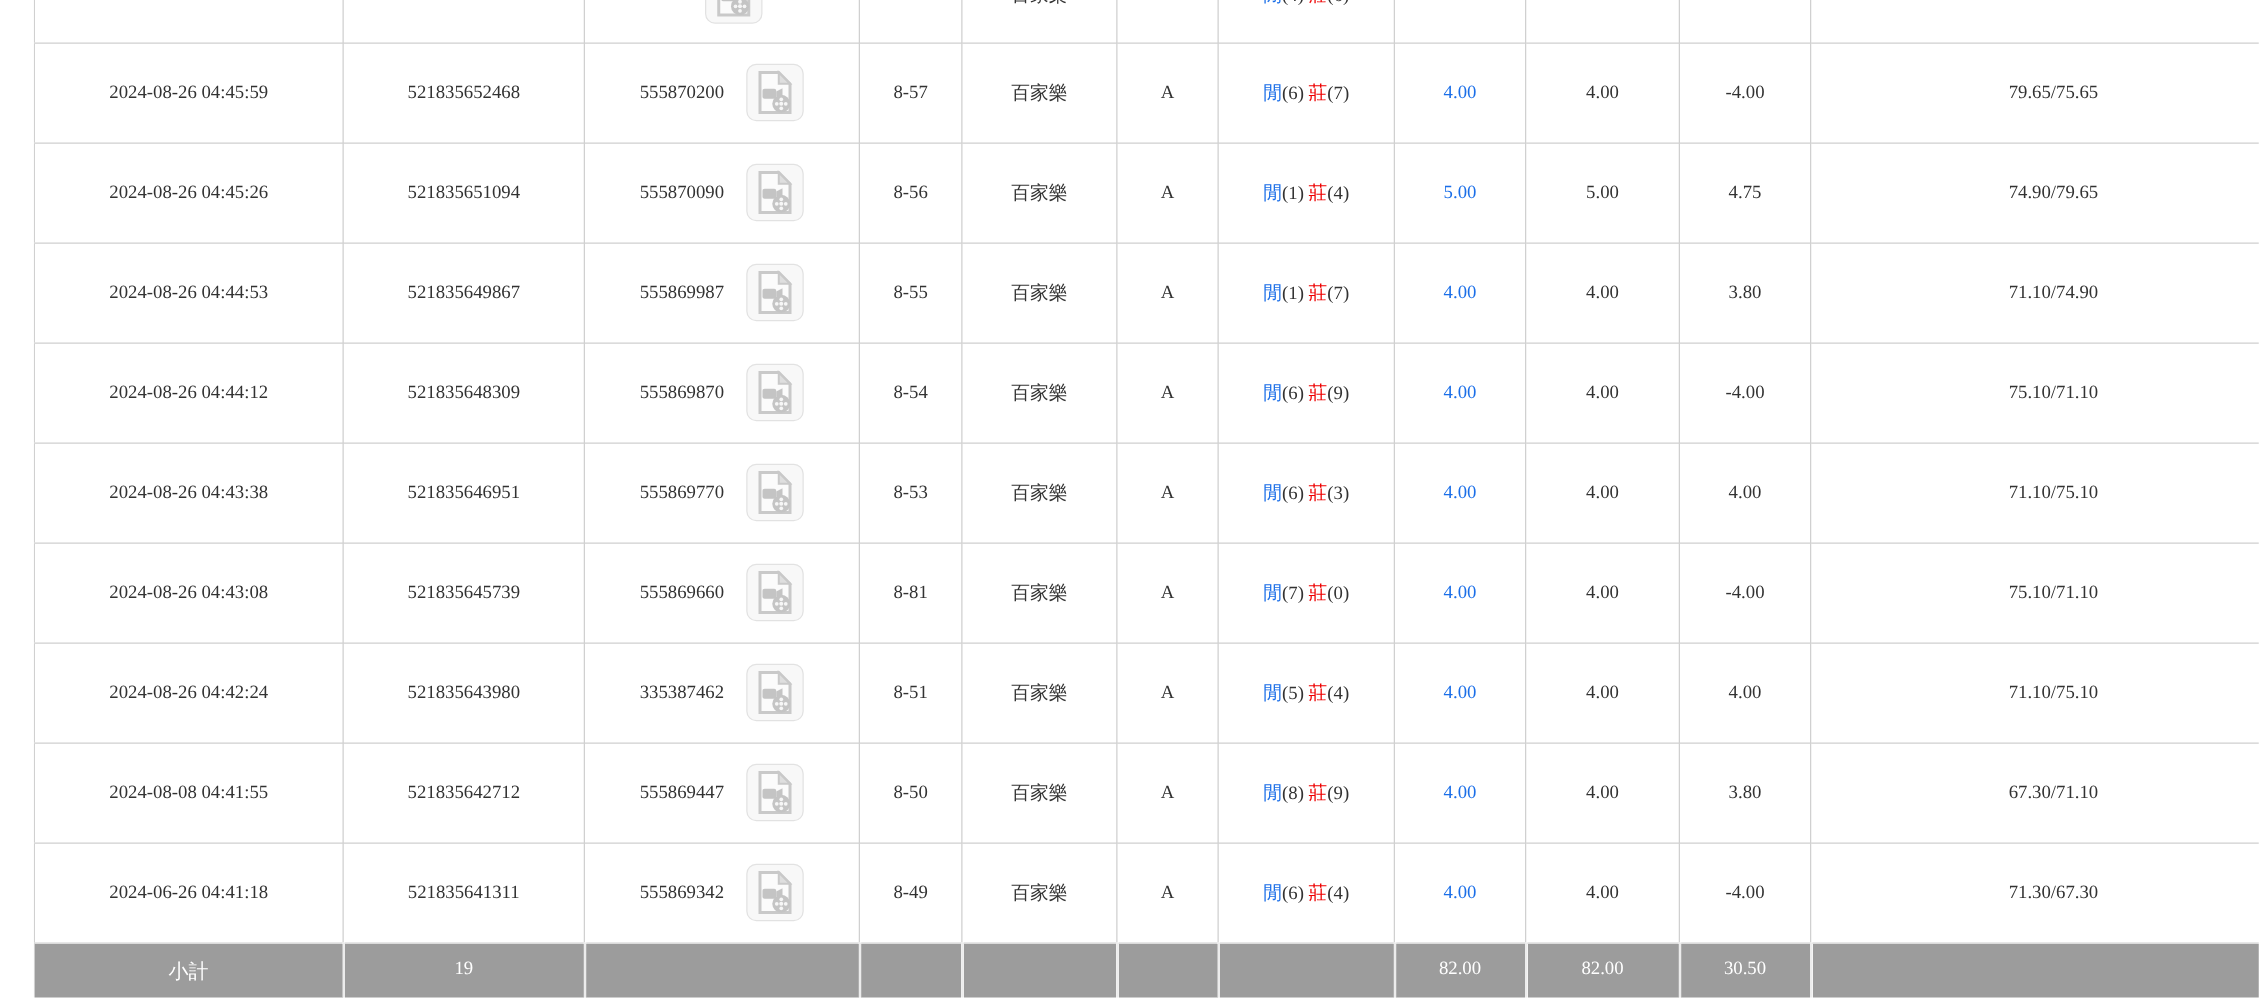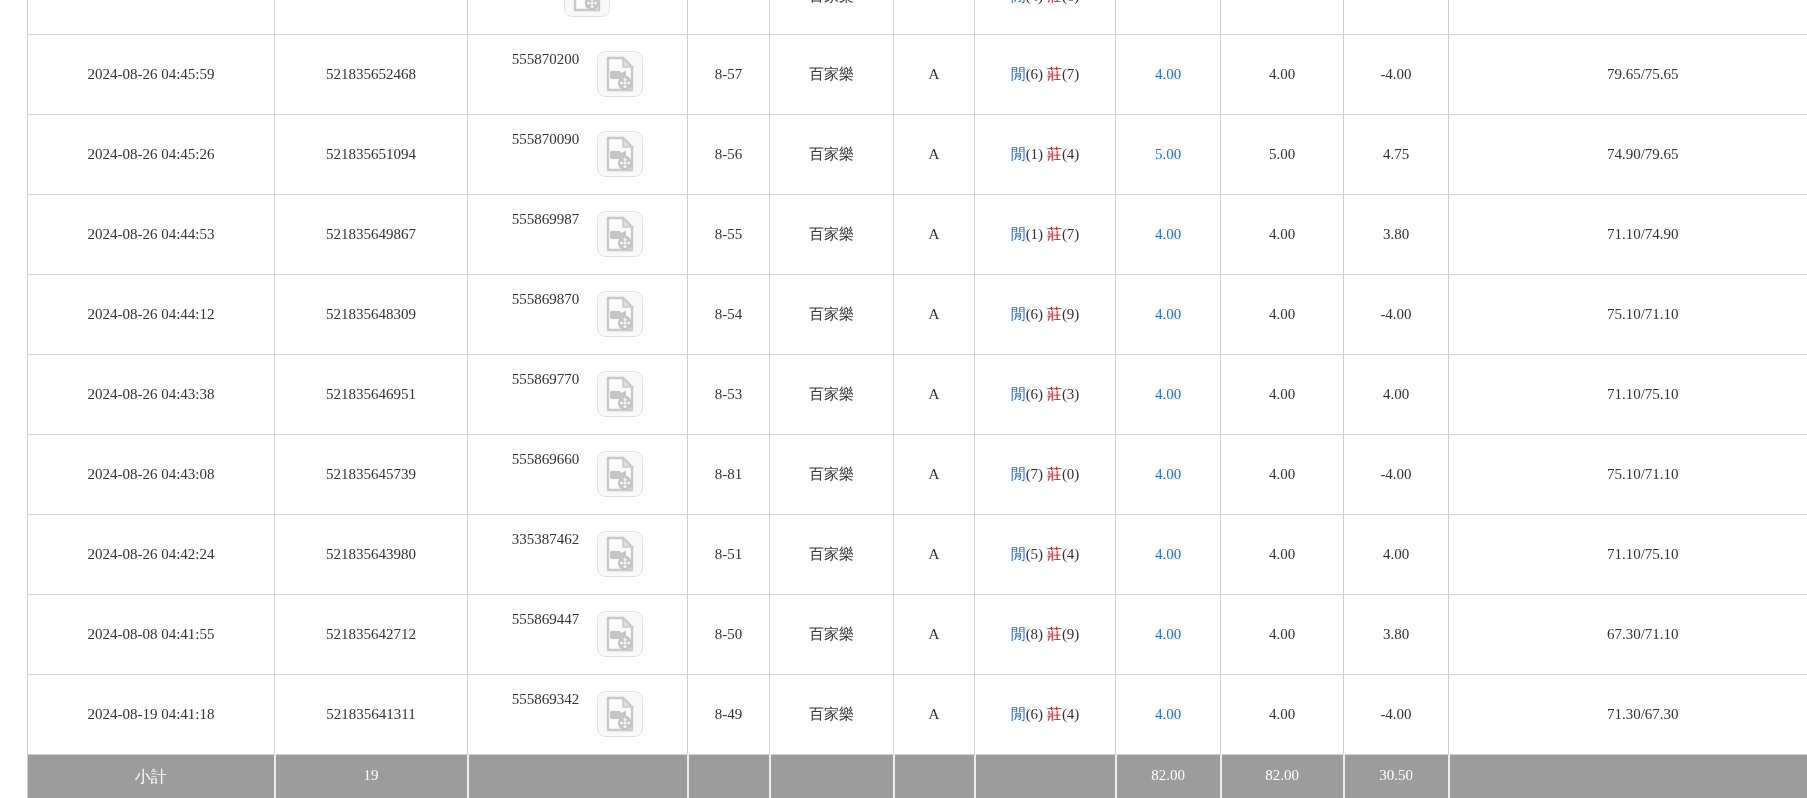--- a/index.html
+++ b/index.html
@@ -20,21 +20,21 @@
     font-size:15px;color:#323232;overflow:hidden;white-space:nowrap;
   }
   table.records td:last-child{border-right:none;padding-left:30px;}
   tr.data-row{height:80px;}
   tr.partial-row{height:80px;}
   tr.partial-row td{padding-top:6px;}
   .cjk{font-size:16px;margin-top:44px;}
   .blue{color:#1a6ee8;}
   .red,.neg{color:#ee0000;}
   .amount-link{color:#1a6ee8;text-decoration:none;cursor:pointer;}
-  .round-wrap{display:inline-flex;gap:18px;justify-content:center;}
+  .round-wrap{display:inline-flex;align-items:center;gap:18px;justify-content:center;}
   .video-btn{
     width:46px;height:46px;flex:0 0 46px;border:1px solid #e2e2e2;border-radius:8px;
     background:#f8f8f8;display:inline-flex;align-items:center;justify-content:center;
     padding:0;cursor:default;
   }
   .video-btn svg{display:block;}
   tr.footer-row{height:80px;}
   tr.footer-row td{
     background:#9c9c9c;color:#fff;border-right:2px solid #ececec;border-bottom:none;
     vertical-align:top;padding-top:12px;font-size:15px;
@@ -389,21 +389,21 @@
       <span class="blue">閒</span><span class="score">(8)</span>
       <span class="red">莊</span><span class="score">(9)</span>
     </td>
     <td><a class="amount-link">4.00</a></td>
     <td>4.00</td>
     <td>3.80</td>
     <td>67.30/71.10</td>
   </tr>
 
   <tr class="data-row">
-    <td>2024-08-19 04:41:18</td>
+    <td>2024-06-26 04:41:18</td>
     <td>521835641311</td>
     <td>
       <span class="round-wrap">
         <span>555869342</span>
         <button class="video-btn">
                 <span class="video-icon-slot">
   <svg width="32" height="36" viewBox="0 0 32 36" aria-hidden="true">
     <path d="M4 2 h15 l9 9 v23 h-24 z" fill="#fbfbfb" stroke="#c9c9c9" stroke-width="2.4"></path>
     <path d="M19 2 l9 9 h-9 z" fill="#dedede" stroke="#c9c9c9" stroke-width="1.6"></path>
     <rect x="6" y="15" width="11" height="8" rx="1.6" fill="#c4c4c4"></rect>

